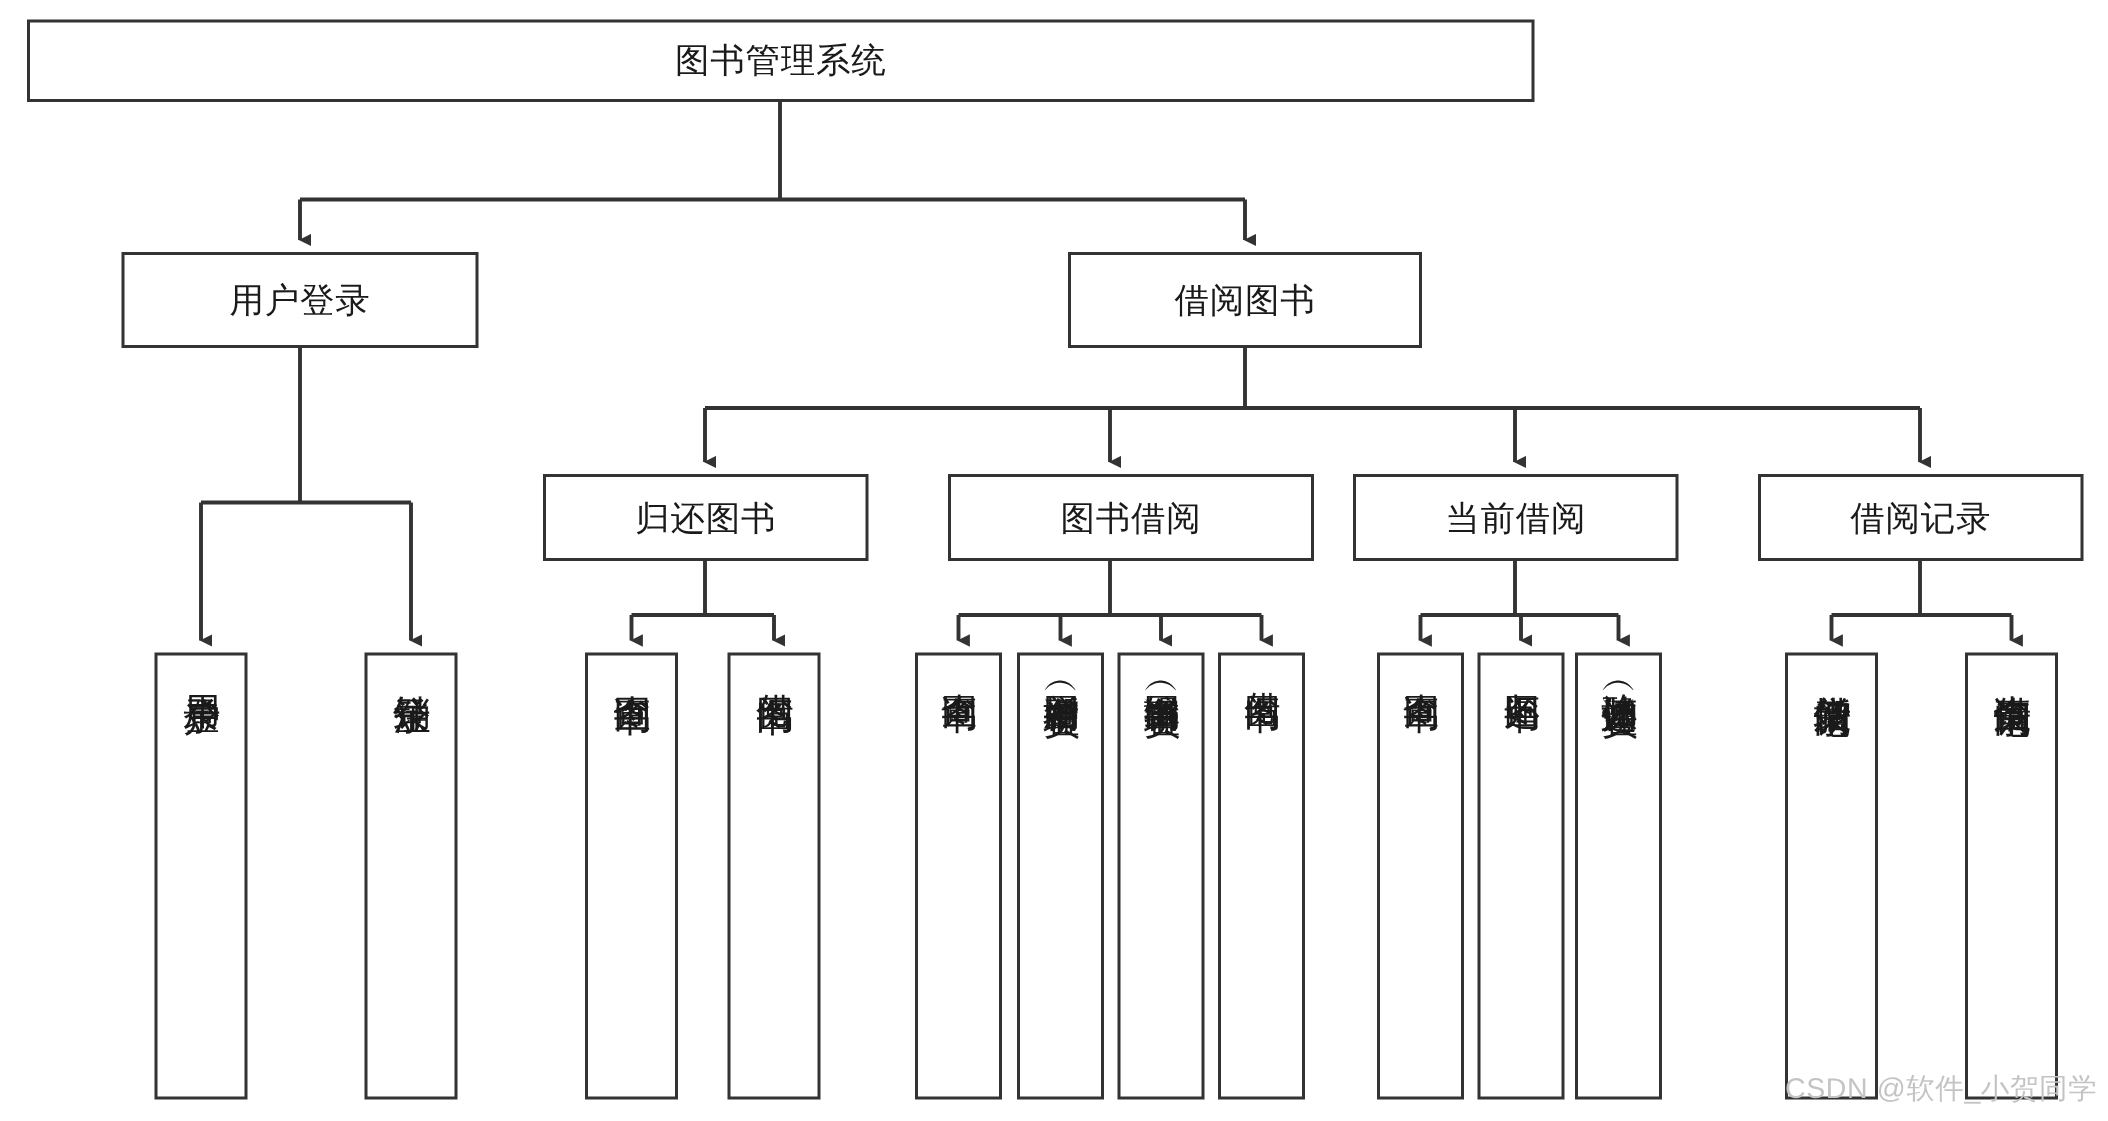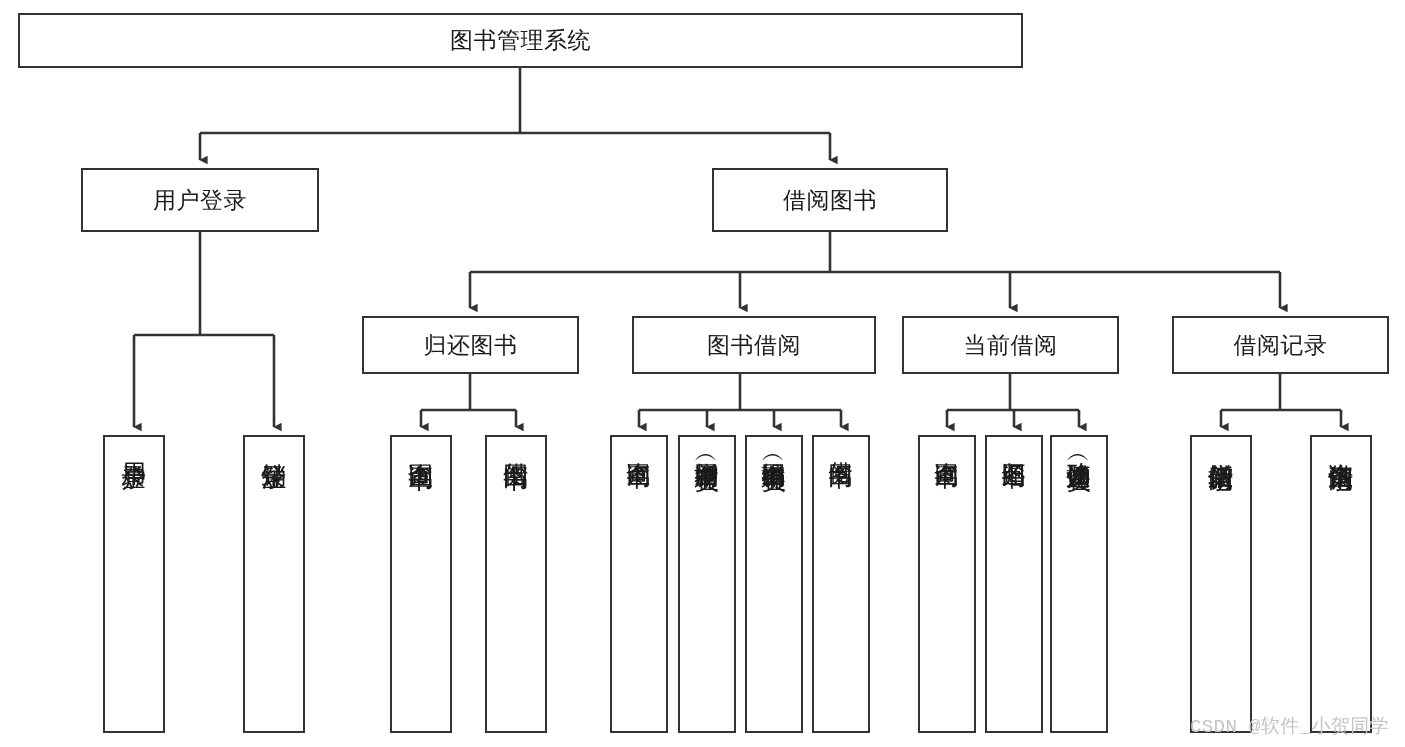--- a/index.html
+++ b/index.html
@@ -181,15 +181,15 @@
     <span class="vlabel">确认归还（管理员）</span>
   </div>
 
   <div class="node vertical" style="left: 1190px; top: 435px; width: 62px; height: 298px;">
     <span class="vlabel">新增借阅记录</span>
   </div>
   <div class="node vertical" style="left: 1310px; top: 435px; width: 62px; height: 298px;">
     <span class="vlabel">查询借阅记录</span>
   </div>
 
-  <div class="watermark" style="left:1190px; top:713px;font-family:Liberation Mono, monospace;">CSDN @软件_小贺同学</div>
+  <div class="watermark" style="left:1190px; top:713px;">CSDN @软件_小贺同学</div>
 
 </div>
 
 </body></html>

